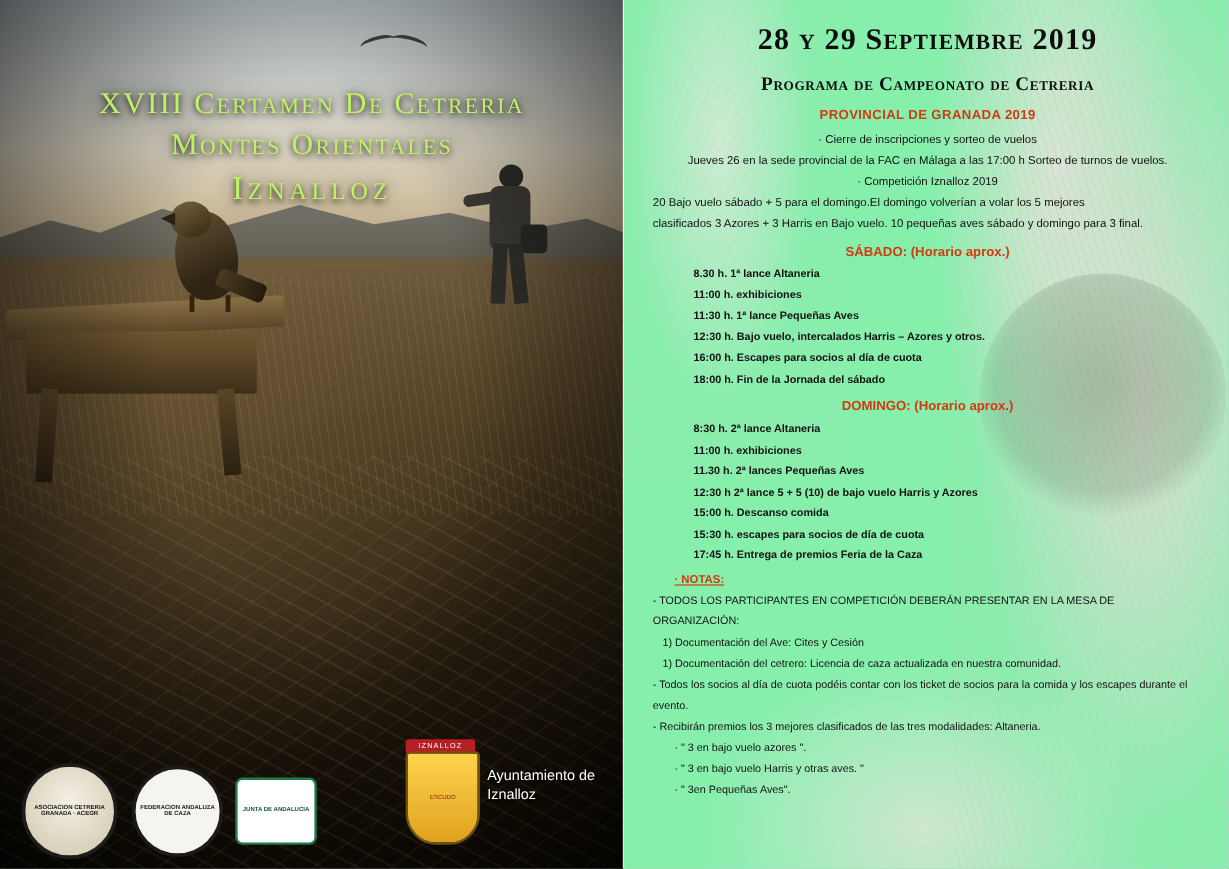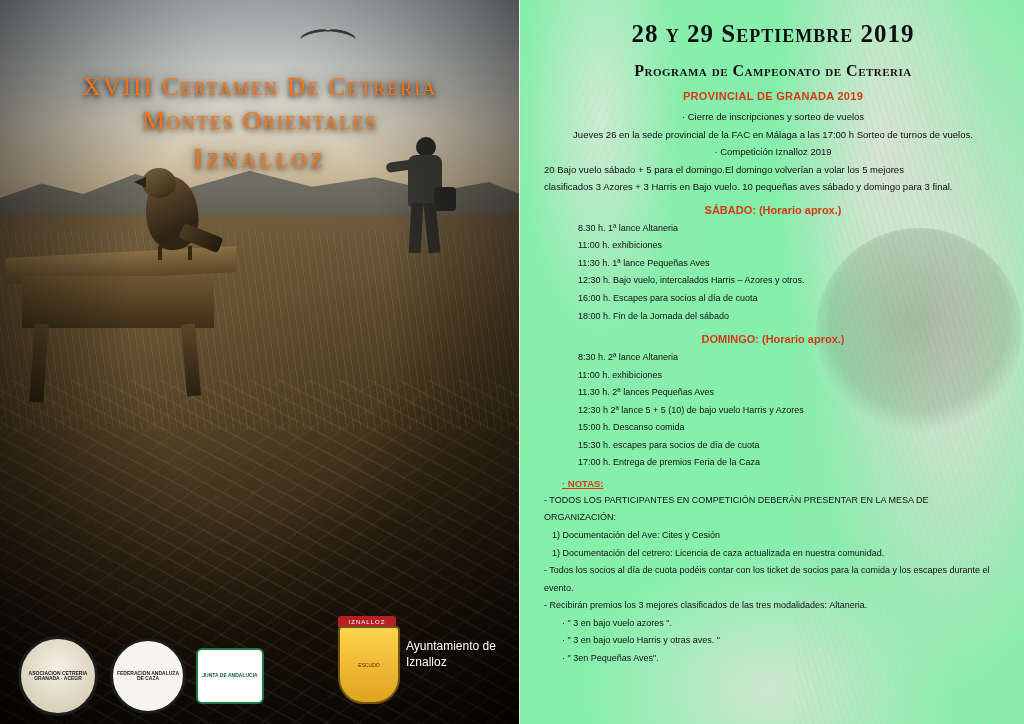--- a/index.html
+++ b/index.html
@@ -98,21 +98,21 @@
   .flybird:before,.flybird:after{
     content:"";position:absolute;top:8px;width:30px;height:9px;
     border-top:3px solid #2e2b26;border-radius:60% 60% 0 0;
   }
   .flybird:before{left:0;transform:rotate(-14deg);}
   .flybird:after{left:26px;transform:rotate(14deg);}
 
   .title-block{
     position:absolute;left:0;top:70px;width:520px;text-align:center;
     font-family:"Liberation Serif", serif;
-    color:#f97316;
+    color:#bef264;
     text-shadow:0 2px 5px rgba(0,0,0,.85), 0 0 14px rgba(0,0,0,.6);
     letter-spacing:2px;
   }
   .title-line1{font-size:25px;font-variant:small-caps;line-height:1.35;}
   .title-line2{font-size:25px;font-variant:small-caps;line-height:1.35;}
   .title-line3{font-size:28px;font-variant:small-caps;line-height:1.4;letter-spacing:4px;}
 
   
   .logos{position:absolute;left:0;bottom:12px;width:520px;height:92px;}
   .logo{position:absolute;border-radius:50%;display:flex;align-items:center;justify-content:center;
@@ -173,21 +173,21 @@
     font-weight:bold;font-size:16px;color:#111;letter-spacing:.5px;margin-bottom:10px;
   }
   .r-sub{
     text-align:center;font-weight:bold;font-size:11px;color:#d23b12;margin-bottom:6px;letter-spacing:.3px;
   }
   .r-line{font-size:9.5px;color:#101010;line-height:1.85;}
   .r-line.center{text-align:center;}
   .r-day{
     text-align:center;font-weight:bold;font-size:11px;color:#d23b12;margin:8px 0 4px 0;
   }
-  .sched{margin:0 0 2px 0;}
+  .sched{margin:0 0 2px 0;font-weight:bold;}
   .sched .row{font-size:9px;color:#111;line-height:1.95;padding-left:34px;}
   .notes-title{font-size:9.5px;color:#d23b12;font-weight:bold;margin:6px 0 3px 18px;text-decoration:underline;}
   .note{font-size:9px;color:#111;line-height:1.95;}
   .note.ind{padding-left:8px;}
   .note.ind2{padding-left:18px;}
 
   .divider{
     position:absolute;left:519px;top:0;width:2px;height:724px;background:#ffffff;opacity:.9;
   }
 </style>
@@ -279,21 +279,21 @@
       </div>
 
       <div class="r-day">DOMINGO: (Horario aprox.)</div>
       <div class="sched">
         <div class="row">8:30 h. 2ª lance Altaneria</div>
         <div class="row">11:00 h.    exhibiciones</div>
         <div class="row">11.30 h. 2ª lances Pequeñas Aves</div>
         <div class="row">12:30 h 2ª lance  5 + 5 (10) de bajo vuelo  Harris y Azores</div>
         <div class="row">15:00 h. Descanso comida</div>
         <div class="row">15:30 h. escapes para socios de día de cuota</div>
-        <div class="row">17:00 h. Entrega de premios Feria de la Caza</div>
+        <div class="row">17:45 h. Entrega de premios Feria de la Caza</div>
       </div>
 
       <div class="notes-title">· NOTAS:</div>
       <div>
         <div class="note">- TODOS LOS PARTICIPANTES EN COMPETICIÓN DEBERÁN PRESENTAR EN LA MESA DE ORGANIZACIÓN:</div>
         <div class="note ind">1) Documentación del Ave: Cites y Cesión</div>
         <div class="note ind">1) Documentación del cetrero: Licencia de caza actualizada en nuestra comunidad.</div>
         <div class="note">- Todos los socios al día de cuota podéis contar con los ticket de socios para la comida y los escapes durante el evento.</div>
         <div class="note">- Recibirán premios los 3 mejores clasificados de las tres modalidades: Altaneria.</div>
         <div class="note ind2">· " 3  en bajo vuelo azores ".</div>

